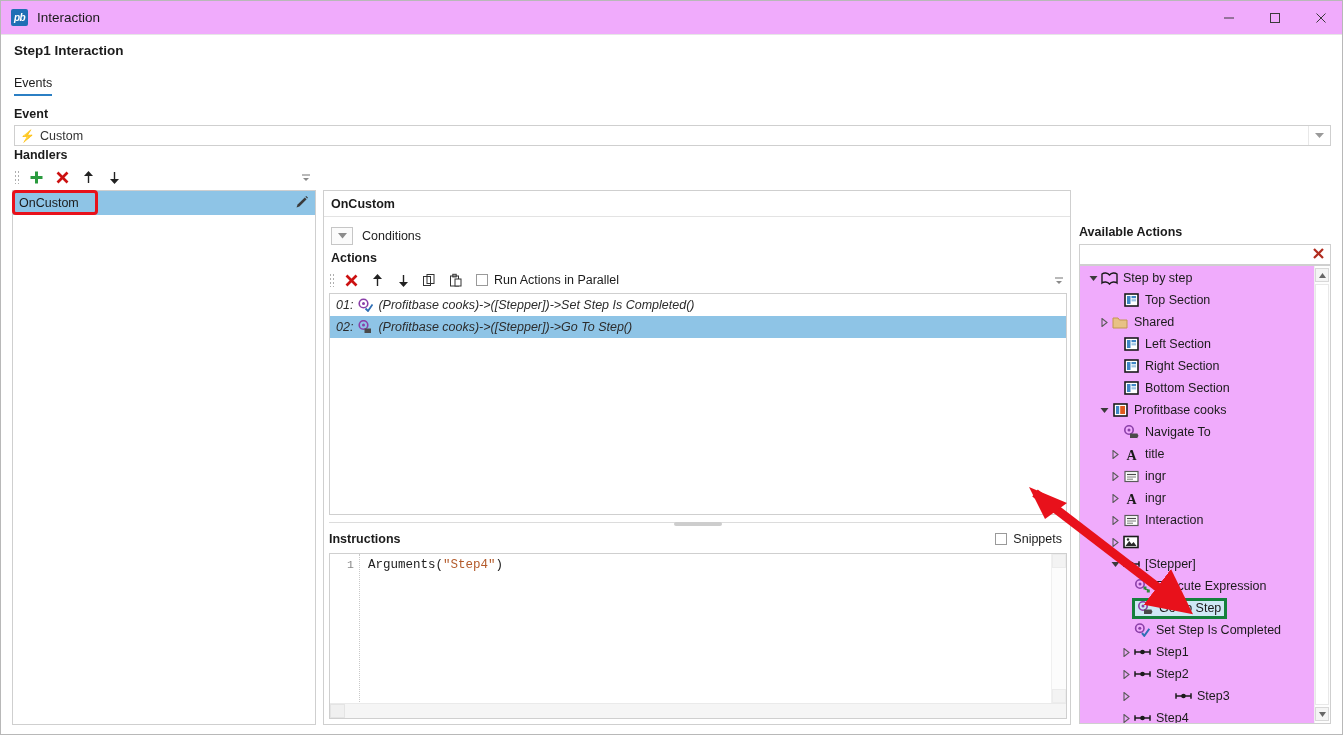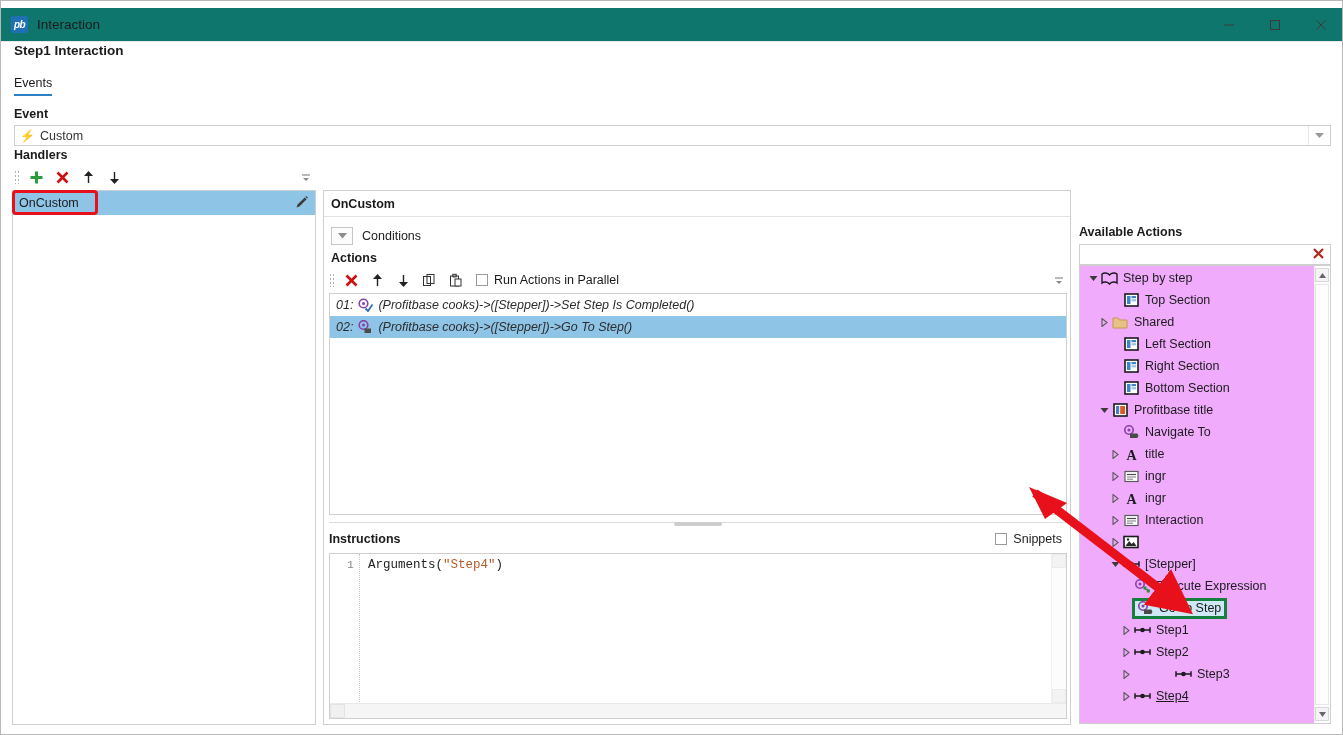--- a/index.html
+++ b/index.html
@@ -14,23 +14,23 @@
     position: relative;
     width: 1343px; height: 735px;
     background: #ffffff;
     border: 1px solid #b8b8b8;
     overflow: hidden;
   }
 
   
   .titlebar {
     position: absolute; left: 0; top: 0; width: 1343px; height: 34px;
-    background: #0f766e;
+    background: #f0abfc;
     border-bottom: 1px solid #e6e6e6;
-    display: flex; align-items: center; margin-top: 7px;
+    display: flex; align-items: center;
   }
   .app-icon {
     width: 17px; height: 17px; margin-left: 10px;
     background: #1f6fb5; border-radius: 2px;
     color: #fff; font-size: 10px; font-weight: bold;
     display: flex; align-items: center; justify-content: center;
     font-style: italic; letter-spacing: -.5px;
   }
   .title-text {
     margin-left: 9px; font-size: 13.5px; color: #1b1b1b;
@@ -546,21 +546,21 @@
             </svg>
           </span>
           <span class="tlabel-box">
             <span class="tico">
               <svg width="15" height="14" viewBox="0 0 15 14">
                 <rect x="1" y="1" width="13" height="12" fill="#fff" stroke="#1b1b1b" stroke-width="1.6"></rect>
                 <rect x="3" y="3" width="3.2" height="8" fill="#3f86c6"></rect>
                 <rect x="7.2" y="3" width="4.8" height="8" fill="#e05a1f"></rect>
               </svg>
             </span>
-            <span class="tlabel">Profitbase title</span>
+            <span class="tlabel">Profitbase cooks</span>
           </span>
         </div>
         <div class="tnode" style="padding-left: 28px;">
           <span class="tw"></span>
           <span class="tlabel-box">
             <span class="tico">
               <svg width="16" height="14" viewBox="0 0 16 14">
                 <circle cx="6" cy="5" r="4.2" fill="none" stroke="#8a3fa8" stroke-width="1.6"></circle>
                 <circle cx="6" cy="5" r="1.5" fill="#8a3fa8"></circle>
                 <rect x="7" y="8.5" width="7" height="4.5" fill="#4a4a4a"></rect>
@@ -691,20 +691,33 @@
           <span class="tlabel-box">
             <span class="tico">
               <svg width="16" height="14" viewBox="0 0 16 14">
                 <circle cx="6" cy="5" r="4.2" fill="none" stroke="#8a3fa8" stroke-width="1.6"></circle>
                 <circle cx="6" cy="5" r="1.5" fill="#8a3fa8"></circle>
                 <rect x="7" y="8.5" width="7" height="4.5" fill="#4a4a4a"></rect>
                 <path d="M14 8 L15.5 10.7 L14 13.4 Z" fill="#4a4a4a"></path>
               </svg>
             </span>
             <span class="tlabel">Go To Step</span>
+          </span>
+        </div>
+        <div class="tnode" style="padding-left: 39px;">
+          <span class="tw"></span>
+          <span class="tlabel-box">
+            <span class="tico">
+              <svg width="16" height="14" viewBox="0 0 16 14">
+                <circle cx="5.8" cy="5.2" r="4.2" fill="none" stroke="#8a3fa8" stroke-width="1.6"></circle>
+                <circle cx="5.8" cy="5.2" r="1.5" fill="#8a3fa8"></circle>
+                <path d="M8 10 L10.3 12.8 L15.3 5.8" fill="none" stroke="#2f6fb5" stroke-width="2"></path>
+              </svg>
+            </span>
+            <span class="tlabel">Set Step Is Completed</span>
           </span>
         </div>
         <div class="tnode" style="padding-left: 39px;">
           <span class="tw">
             <svg width="7" height="9" viewBox="0 0 7 9">
               <path d="M1 0.5 L1 8.5 L6 4.5 Z" fill="none" stroke="#5a5a5a" stroke-width="1.1"></path>
             </svg>
           </span>
           <span class="tlabel-box">
             <span class="tico">

